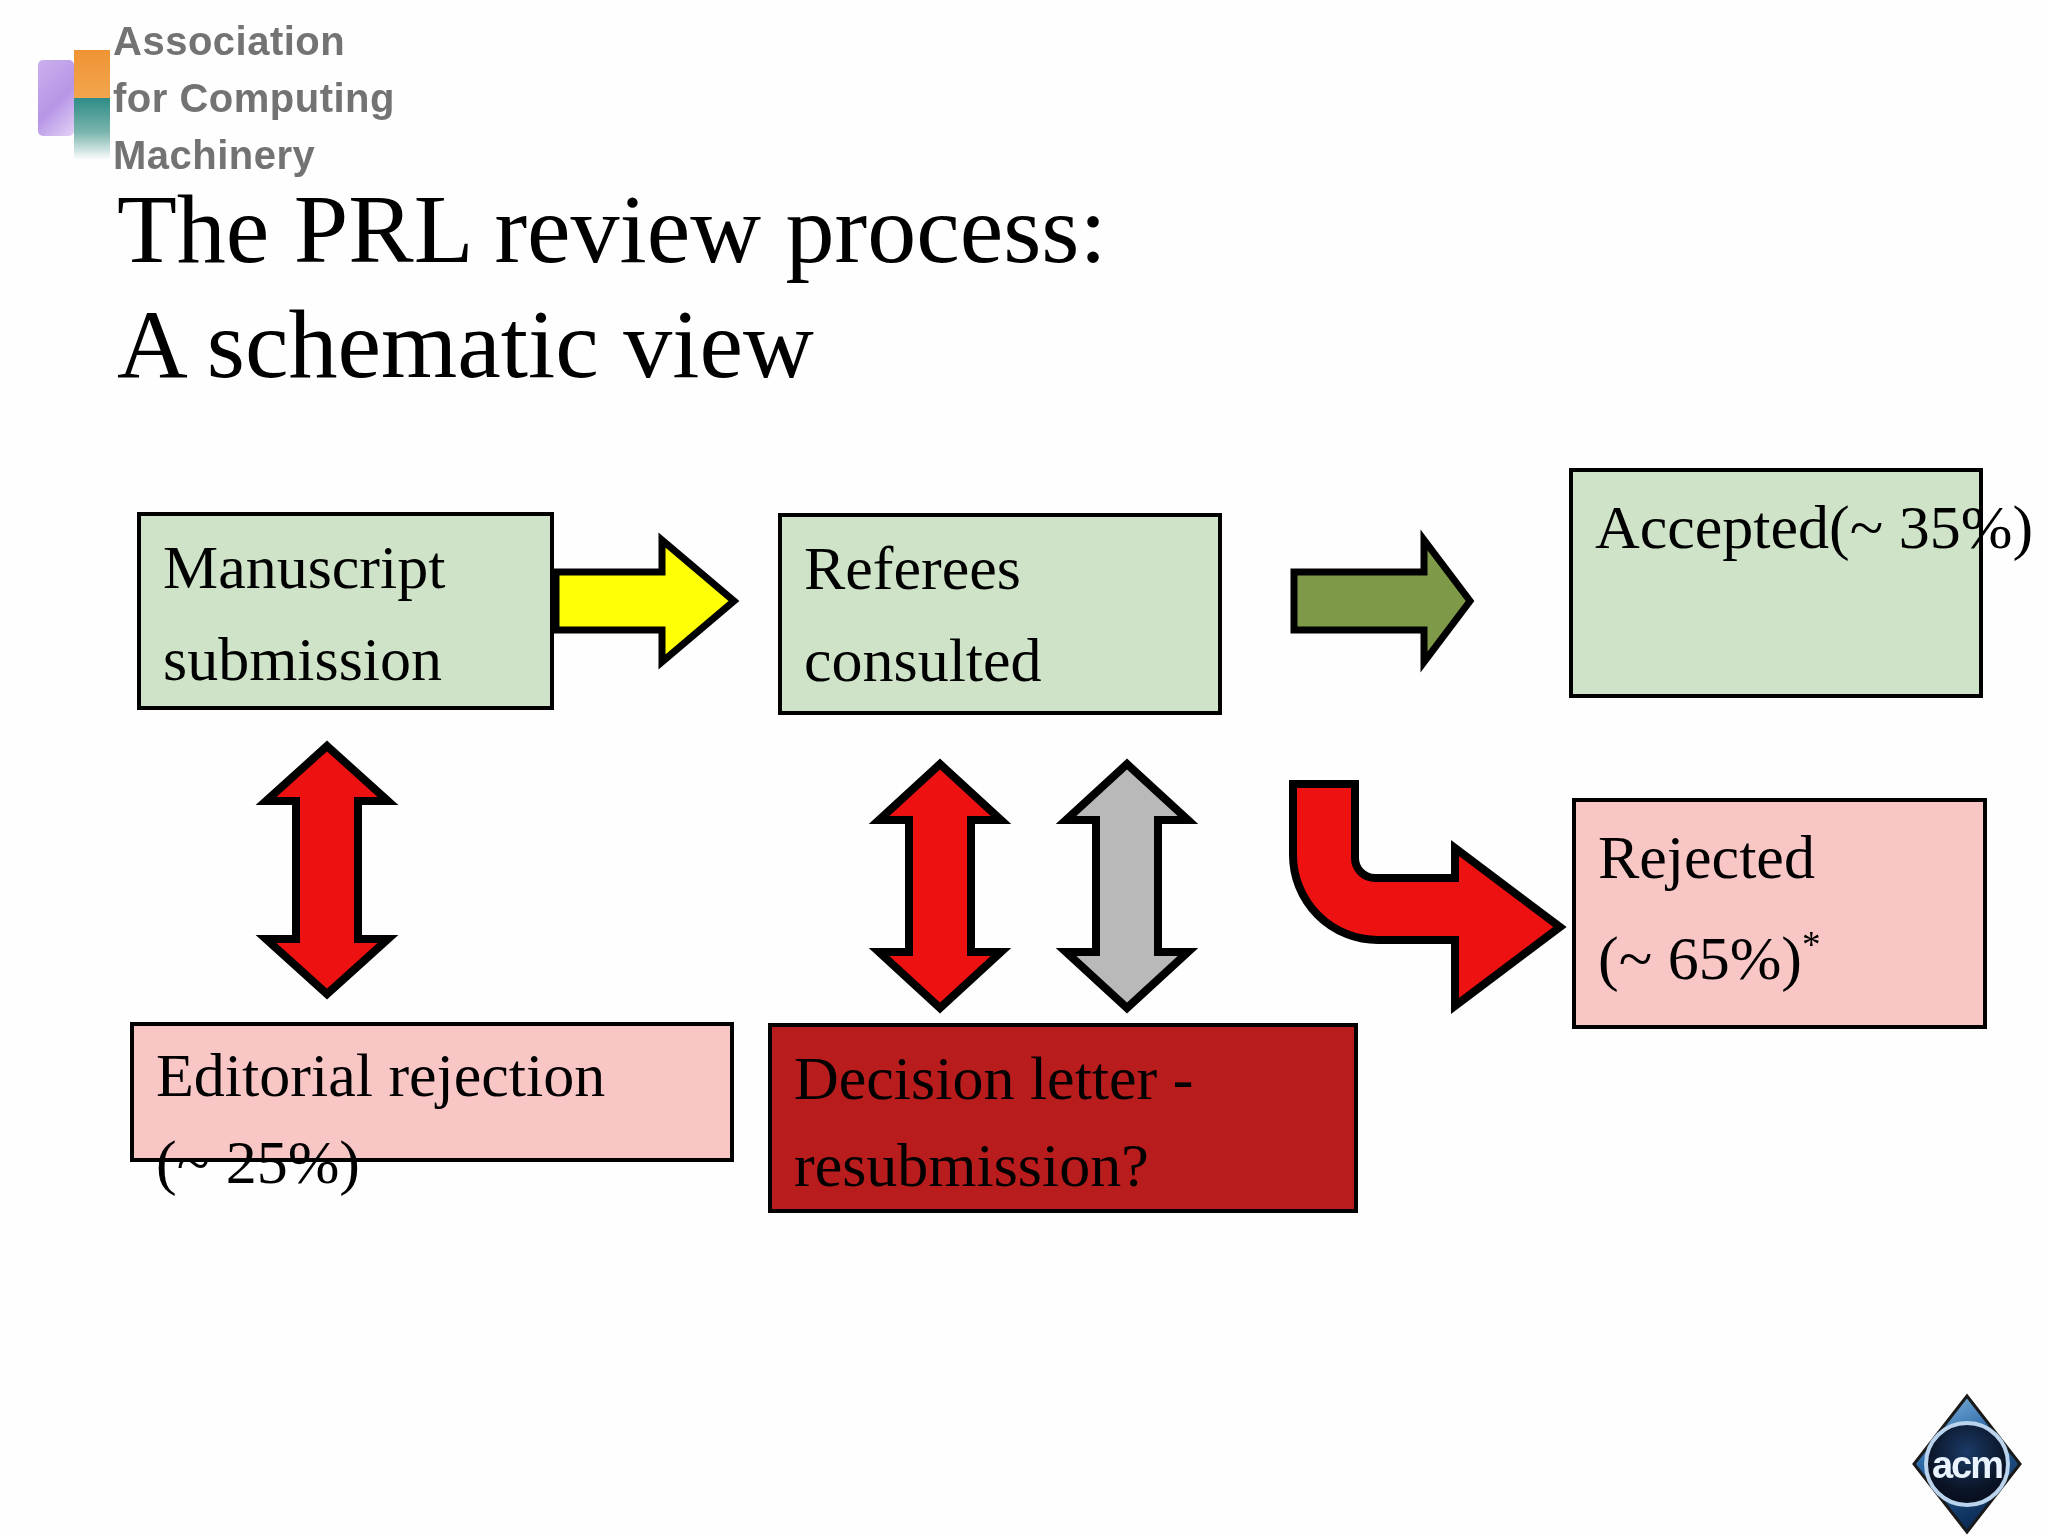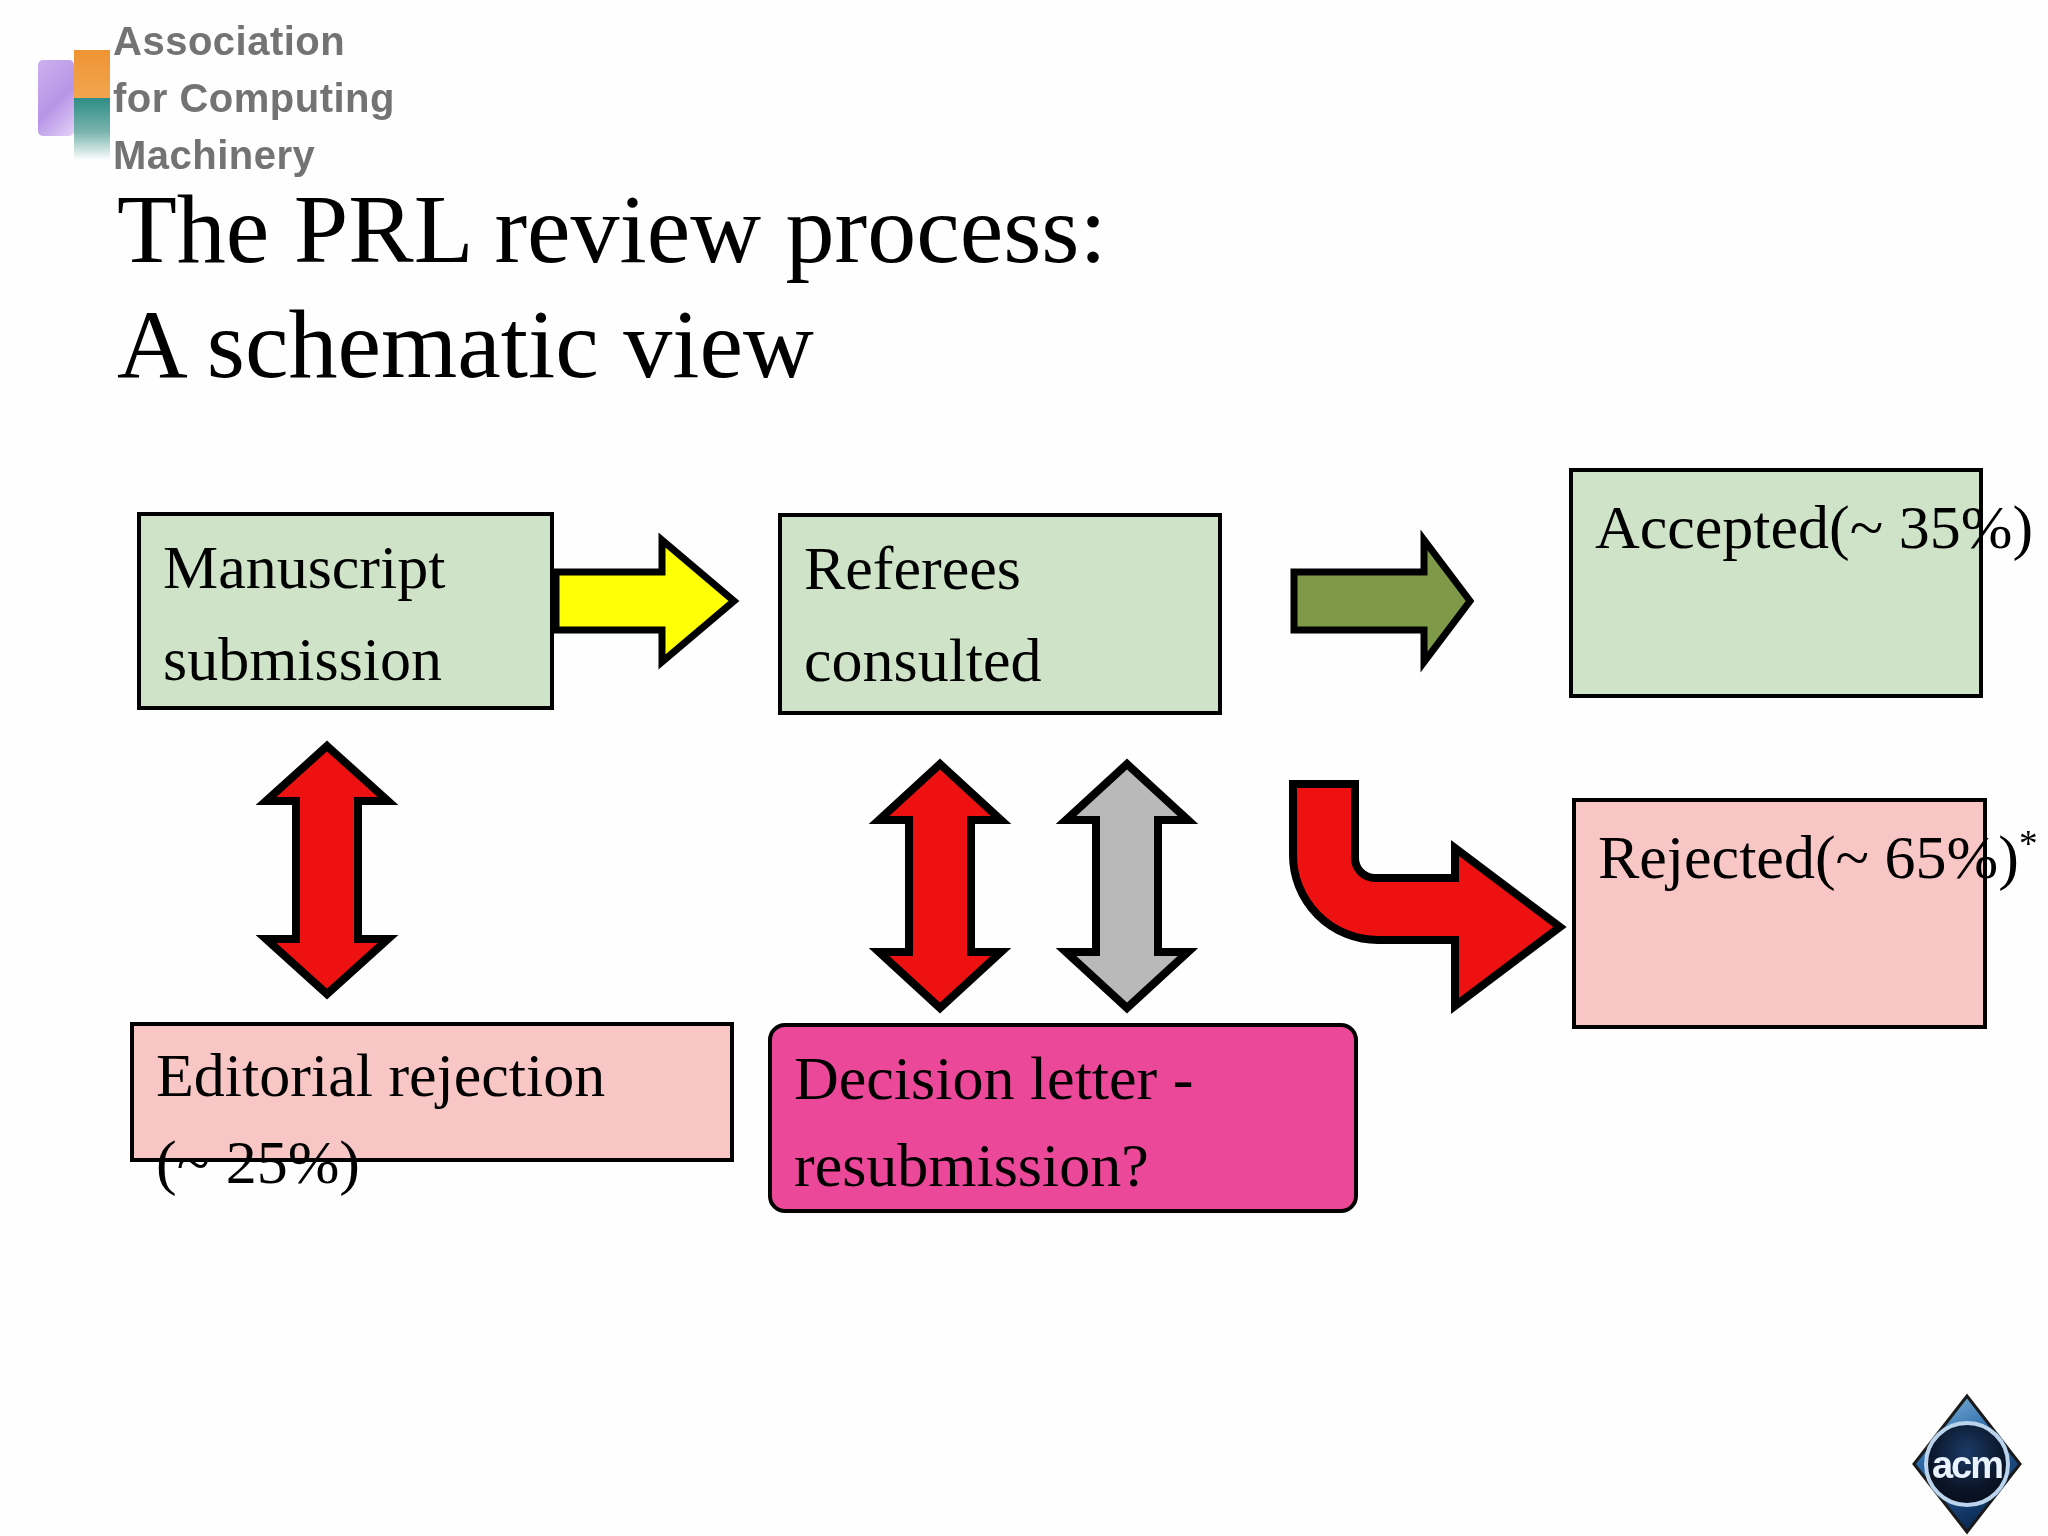--- a/index.html
+++ b/index.html
@@ -44,30 +44,30 @@
   
   .fbox{
     position:absolute;box-sizing:border-box;
     border:4px solid #000;
     font-size:62px;line-height:1.48;
     padding:6px 10px 6px 22px;
   }
   .fbox .line{white-space:nowrap;}
   .bg-green{background:#cee3c8;}
   .bg-pink{background:#f9c6c6;}
-  .bg-peach{background:#ec4899;border-radius:17px;}
+  .bg-peach{background:#b91c1c;}
   .box-manuscript{left:137px;top:512px;width:417px;height:198px;}
   .box-referees{left:778px;top:513px;width:444px;height:202px;}
   .box-accepted{left:1569px;top:468px;width:414px;height:230px;
     display:flex;justify-content:space-between;
     padding:10px 10px 20px 22px;}
   .box-editorial{left:130px;top:1022px;width:604px;height:140px;line-height:1.4;}
   .box-decision{left:768px;top:1023px;width:590px;height:190px;line-height:1.4;padding-top:8px;}
   .box-rejected{left:1572px;top:798px;width:415px;height:231px;
-    display:flex;justify-content:space-between;
+    display:flex;flex-direction:column;justify-content:space-between;
     padding:10px 10px 20px 22px;}
   sup{font-size:60%;vertical-align:super;line-height:0;}
 
   
   .arrow-layer{position:absolute;left:0;top:0;width:2048px;height:1536px;}
 
   
   .diamond-layer{position:absolute;left:0;top:0;width:2048px;height:1536px;pointer-events:none;}
   .diamond-text{
     font-family:"Liberation Sans", sans-serif;

